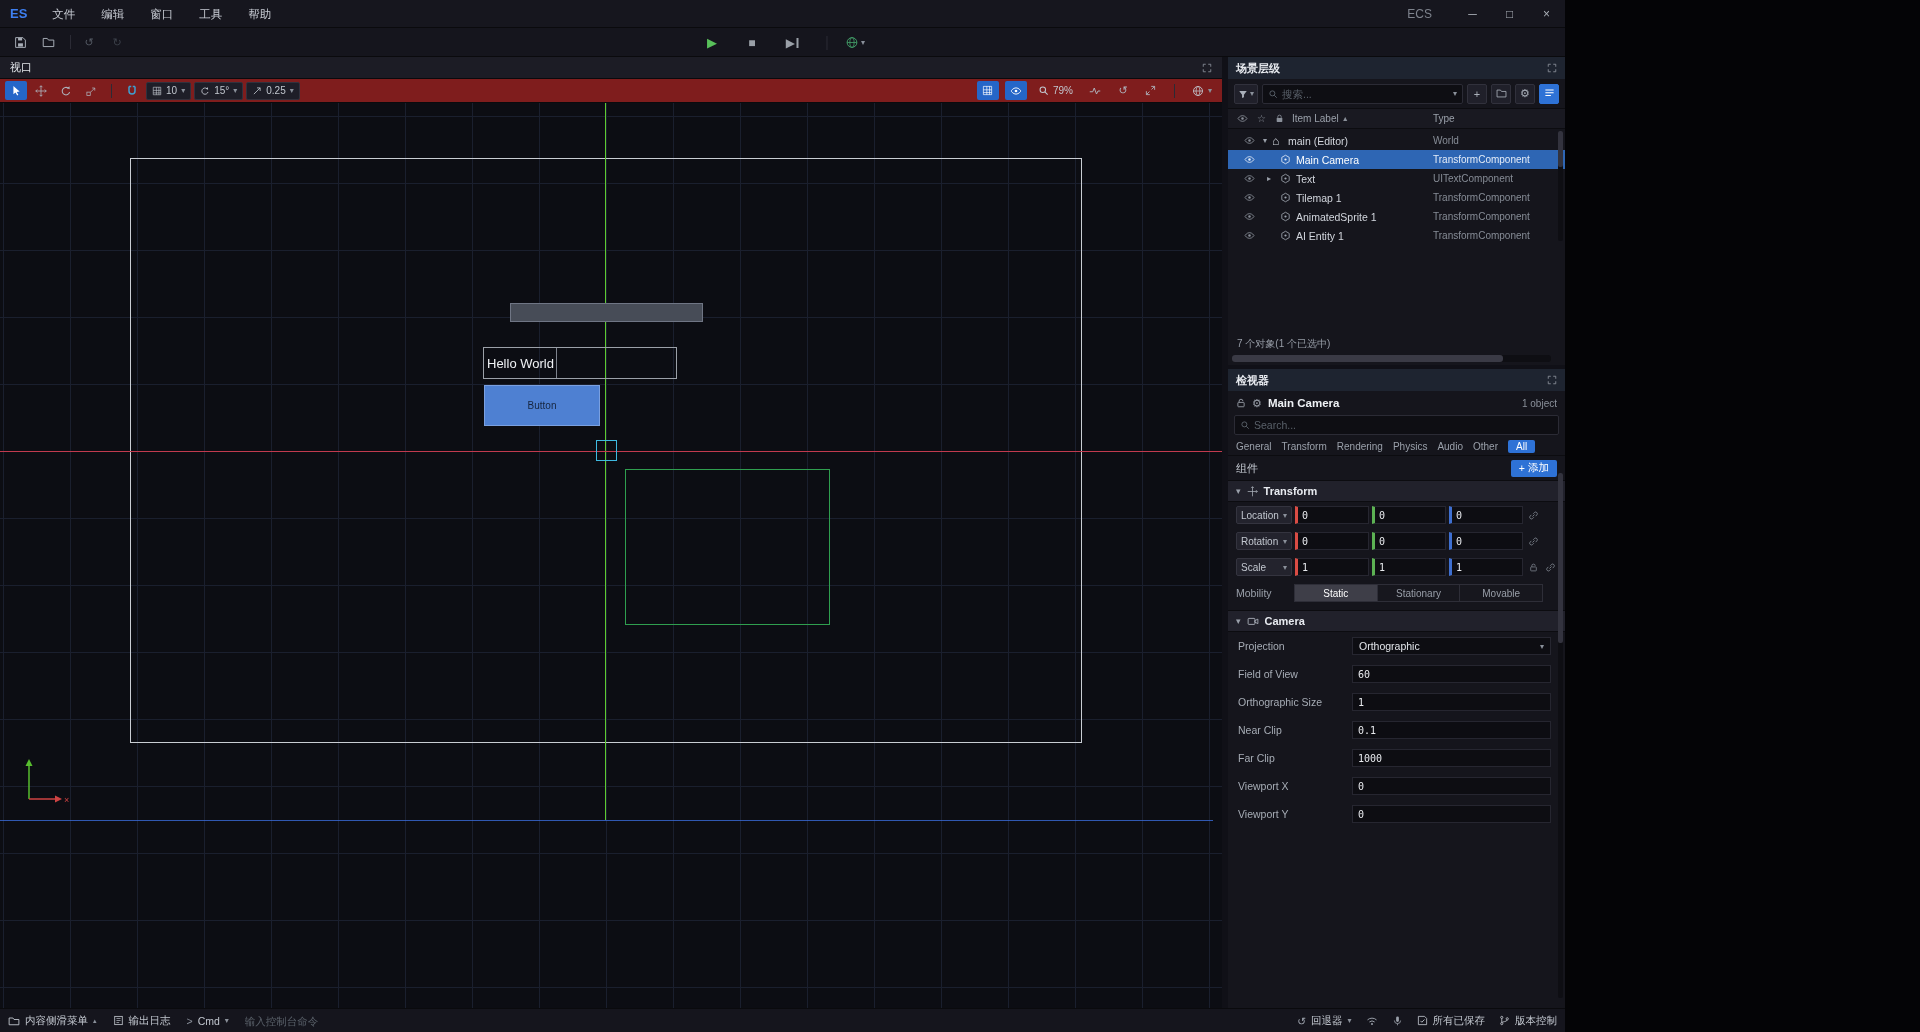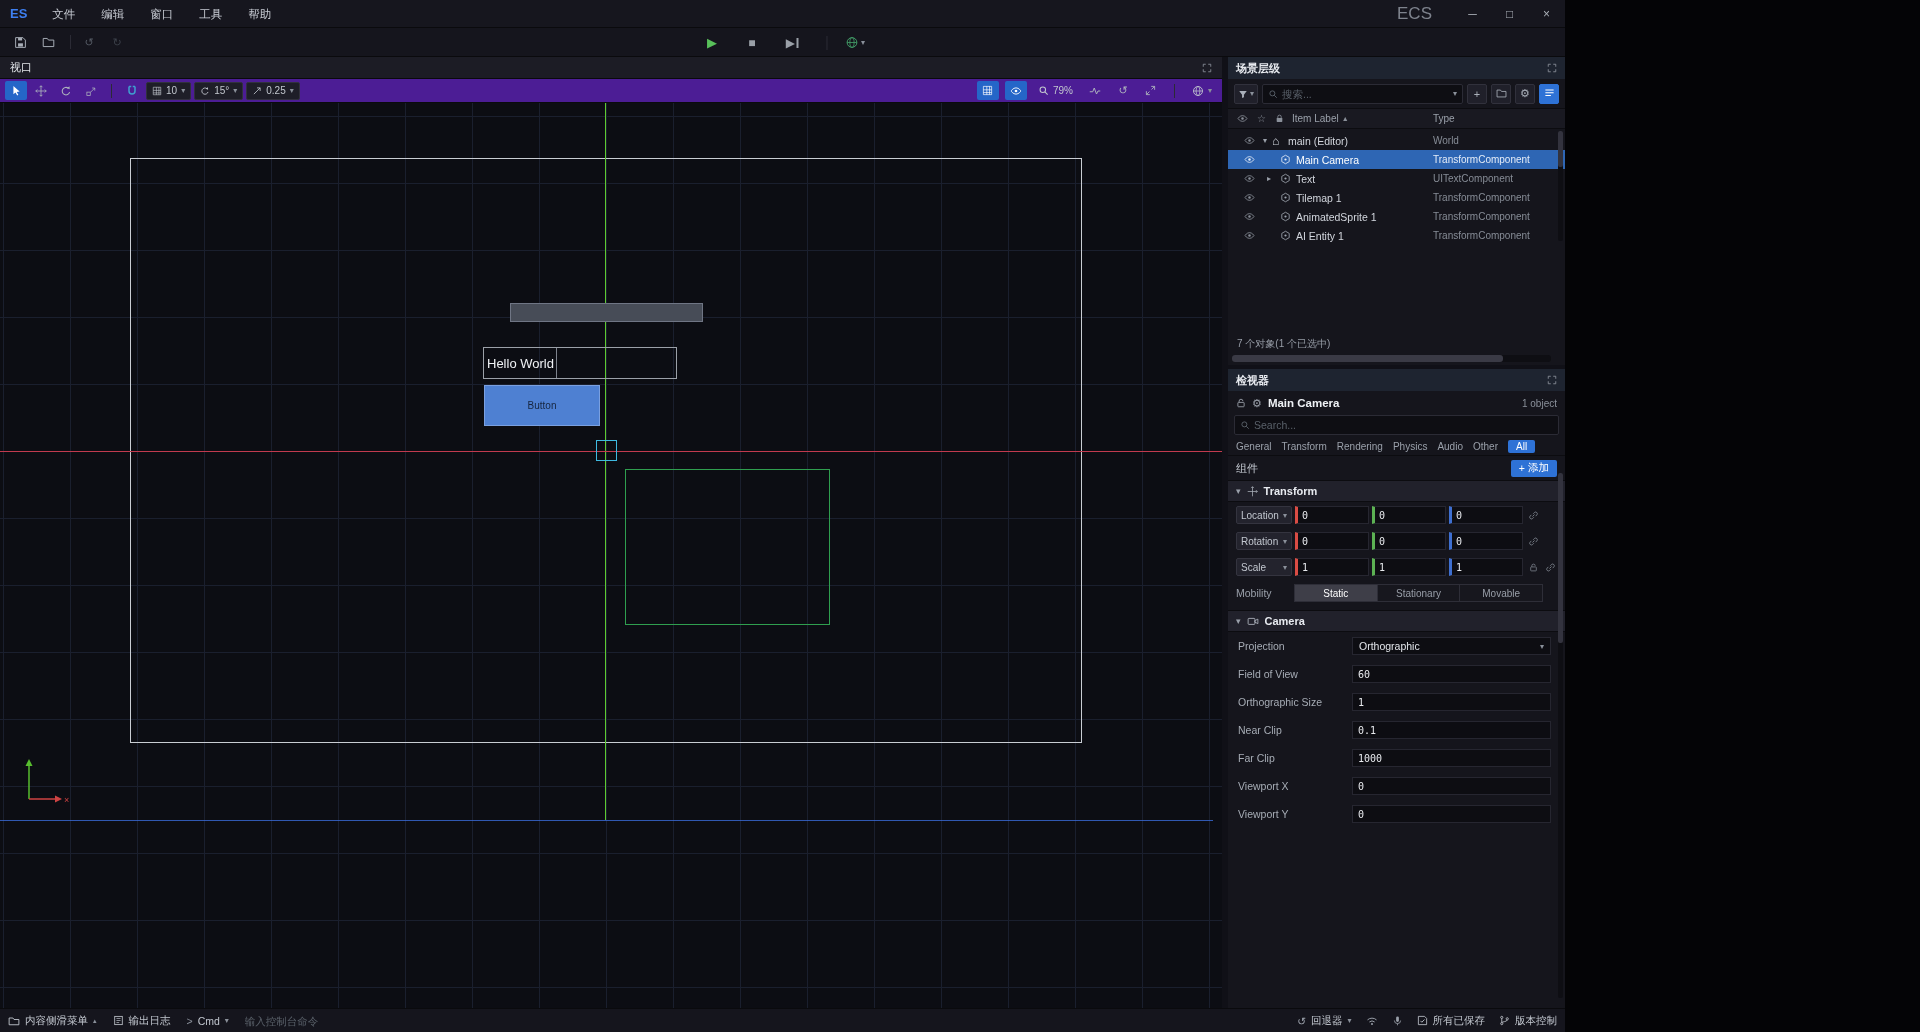--- a/index.html
+++ b/index.html
@@ -4,41 +4,41 @@
 <style>
   *{margin:0;padding:0;box-sizing:border-box}
   html,body{width:1920px;height:1032px;background:#040406;overflow:hidden;font-family:"Liberation Sans",sans-serif}
   .app{position:absolute;left:0;top:0;width:1565px;height:1032px;background:#101017;color:#c6cad2;font-size:11px}
 
   
   .titlebar{position:absolute;left:0;top:0;width:100%;height:28px;background:#16161e;border-bottom:1px solid #0a0a0d;display:flex;align-items:center}
   .logo{color:#3e7ff0;font-weight:bold;font-size:13px;padding:0 12px 0 10px}
   .menu{padding:0 13px;line-height:28px;color:#c6cad2;font-size:11.5px;cursor:default}
   .tb-right{margin-left:auto;display:flex;align-items:center;height:100%}
-  .mode{color:#7e838d;font-size:17px;margin-right:22px}
+  .mode{color:#7e838d;font-size:12px;margin-right:22px}
   .winbtn{width:37px;height:28px;display:flex;align-items:center;justify-content:center;color:#aab0b8;font-size:12px}
 
   
   .toolbar{position:absolute;left:0;top:28px;width:100%;height:29px;background:#15151d;border-bottom:1px solid #0a0a0d;display:flex;align-items:center;padding:0 8px}
   .tbtn{width:24px;height:24px;display:flex;align-items:center;justify-content:center;color:#a9afb8;margin-right:4px}
   .tbtn.dim{color:#565c66}
   .tbtn.dimmer{color:#3c414a}
   .vsep{width:1px;height:14px;background:#2b2b35;margin:0 6px}
   .center-controls{position:absolute;left:50%;top:0;transform:translateX(-50%);height:29px;display:flex;align-items:center;gap:12px}
   .play{color:#58c05a;font-size:13px}
   .stop{color:#9aa0a8;font-size:12px}
   .step{color:#9aa0a8;display:flex;align-items:center;gap:1px;font-size:12px}
   .stepbar{width:2px;height:10px;background:#9aa0a8}
   .globe-grp{display:flex;align-items:center;gap:3px;color:#44a06a}
   .caret{font-size:8px;color:#8a909a}
 
   
   .vp-header{position:absolute;left:0;top:57px;width:1222px;height:22px;background:#1c1c25;border-bottom:1px solid #0a0a0d;display:flex;align-items:center;padding:0 10px;color:#e2e5ea;font-size:11px}
   .panel-expand{margin-left:auto;color:#8a909a;display:flex}
-  .vp-toolbar{position:absolute;left:0;top:79px;width:1222px;height:24px;background:#4c1d95;border-bottom:1px solid #0a0a0d;display:flex;align-items:center;padding:0 5px;gap:3px}
+  .vp-toolbar{position:absolute;left:0;top:79px;width:1222px;height:24px;background:#7f1d1d;border-bottom:1px solid #0a0a0d;display:flex;align-items:center;padding:0 5px;gap:3px}
   .vtool{width:22px;height:19px;border-radius:2px;display:flex;align-items:center;justify-content:center;color:#aeb4bd}
   .vtool.active{background:#2566c8;color:#fff}
   .vtool.snap{color:#3f9ecf}
   .vbox{display:flex;align-items:center;gap:4px;height:18px;background:#1e1e28;border:1px solid #31313d;border-radius:2px;padding:0 5px;font-size:10px;color:#c2c7cf}
   .vp-right{margin-left:auto;display:flex;align-items:center;gap:6px}
 
   .canvas{position:absolute;left:0;top:103px;width:1222px;height:905px;background:#0c0d13;overflow:hidden;
     background-image:linear-gradient(to right,#1a1f2e 1px,transparent 1px),linear-gradient(to bottom,#1a1f2e 1px,transparent 1px);
     background-size:67px 67px;background-position:3px 13px}
   .abs{position:absolute}

